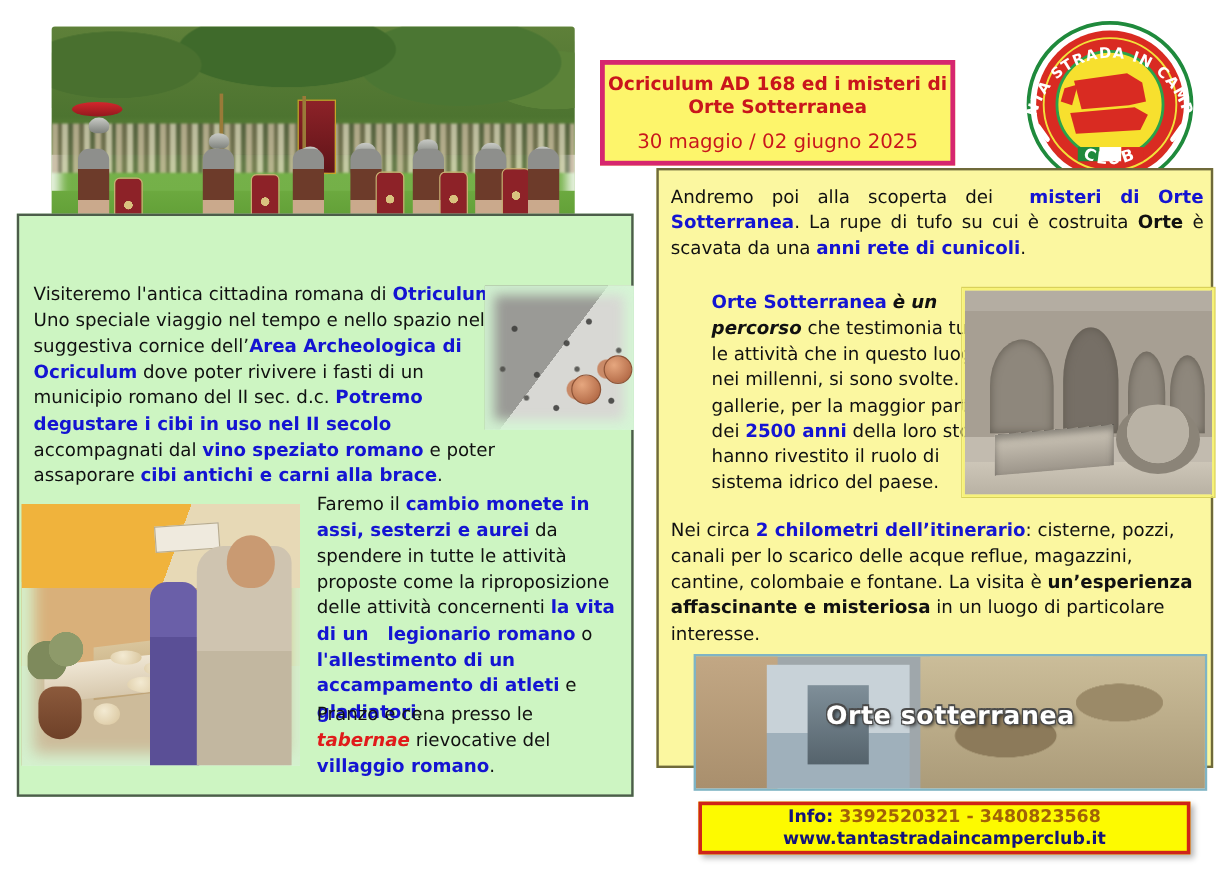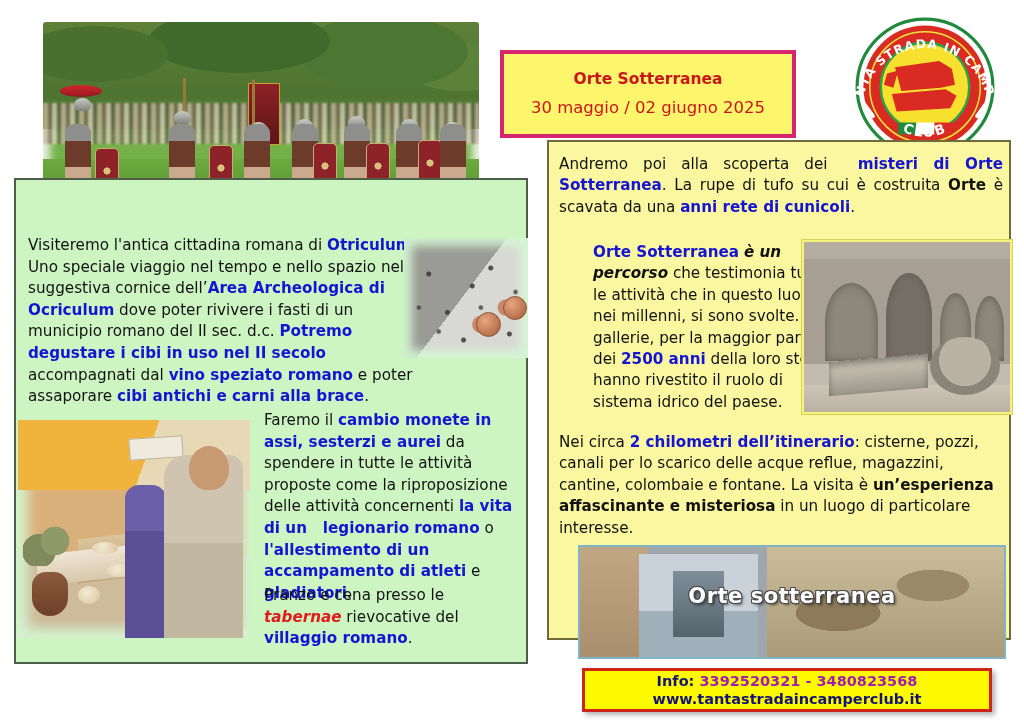--- a/index.html
+++ b/index.html
@@ -223,21 +223,21 @@
 
   
   #info-box{
     position:absolute;left:582px;top:668px;width:410px;height:44px;
     background:#fdfa00;border:3px solid #cf2418;
     box-shadow:3px 3px 5px rgba(0,0,0,.3);
     display:flex;flex-direction:column;align-items:center;justify-content:center;
     box-sizing:border-box;
   }
   #info-box .l1{font-size:14.5px;font-weight:bold;color:#13137a;line-height:18px;}
-  #info-box .l1 .ph{color:#a21caf;}
+  #info-box .l1 .ph{color:#a16207;}
   #info-box .l2{font-size:14.5px;font-weight:bold;color:#13137a;line-height:18px;text-align:right;}
 </style>
 </head>
 <body>
 
 <div class="page">
 
   <div class="photo" id="photo-legion">
     <div class="hills"></div>
     <div class="crowd"></div>
@@ -269,20 +269,21 @@
       <div class="hel" style="left:82%;top:32%;"></div>
       <div class="sol" style="left:81%;"></div>
       <div class="shield" style="left:86%;bottom:16%;"></div>
 
       <div class="hel" style="left:92%;top:34%;"></div>
       <div class="sol" style="left:91%;"></div>
     </div>
   </div>
 
   <div id="title-box">
+    <div class="t1">Ocriculum AD 168 ed i misteri di</div>
     <div class="t1">Orte Sotterranea</div>
     <div class="t2">30 maggio / 02 giugno 2025</div>
   </div>
 
   <div id="club-logo">
     <svg viewBox="0 0 200 190" xmlns="http://www.w3.org/2000/svg">
       <defs>
         <path id="arcTop" d="M 22,108 A 80,80 0 0 1 178,108" fill="none"></path>
         <path id="arcBot" d="M 36,108 A 66,66 0 0 0 164,108" fill="none"></path>
       </defs>

